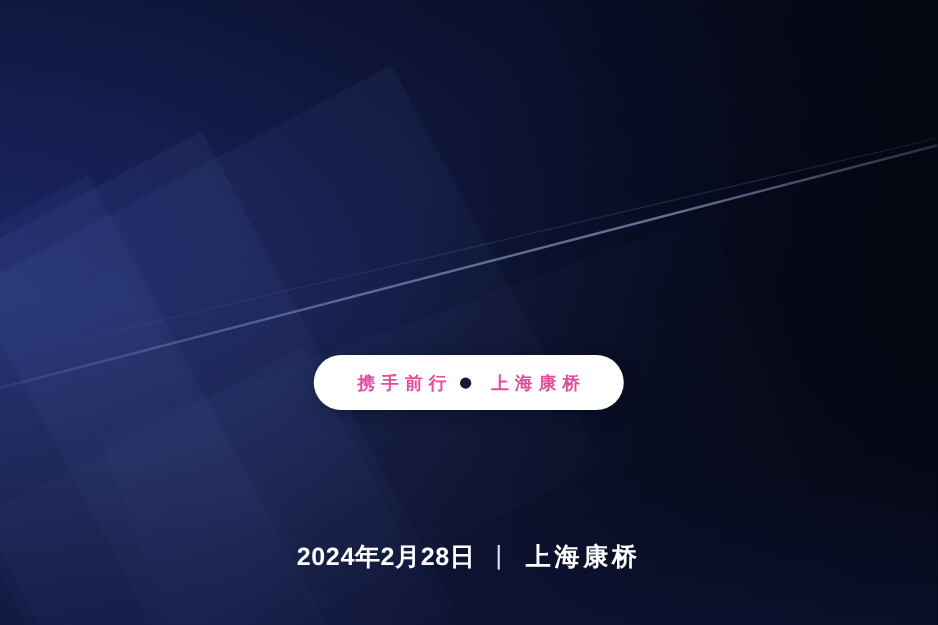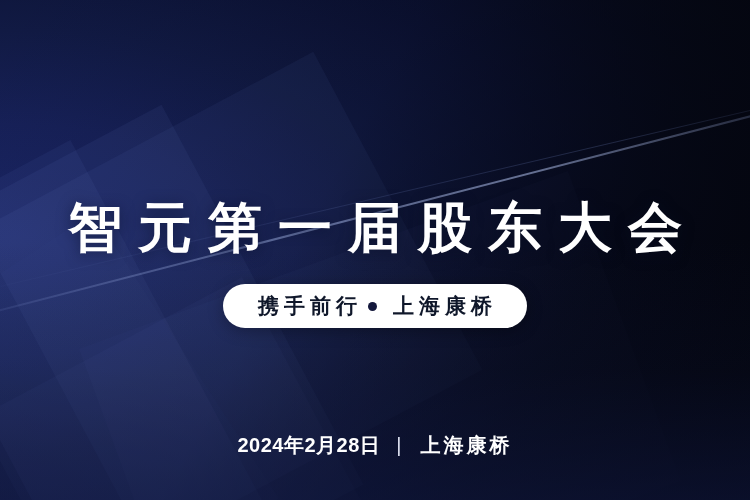--- a/index.html
+++ b/index.html
@@ -177,22 +177,22 @@
     padding: 0 30px;
     border-radius: 22px;
     background: #ffffff;
     display: flex;
     align-items: center;
     justify-content: center;
     gap: 0;
     box-shadow: 0 3px 16px rgba(0,0,0,0.30);
   }
   .pill-text {
-    color: #0f172a;
-    font-size: 21px;
+    color: #ec4899;
+    font-size: 14px;
     font-weight: 700;
     letter-spacing: 5px;
     text-indent: 5px;
     line-height: 44px;
     white-space: nowrap;
   }
   .pill-dot {
     width: 9px;
     height: 9px;
     border-radius: 50%;
@@ -244,21 +244,20 @@
   <div class="plate plate-f"></div>
 
   <div class="bg-darken-tr"></div>
   <div class="bg-bottom-lift"></div>
 
   <div class="streak-2"></div>
   <div class="streak"></div>
 
   <div class="content">
 
-    <div class="title">智元第一届股东大会</div>
 
     <div class="pill">
       <span class="pill-text">携手前行</span>
       <span class="pill-dot"></span>
       <span class="pill-text">上海康桥</span>
     </div>
 
     <div class="footer">
       <span class="footer-date">2024年2月28日</span>
       <span class="footer-sep">|</span>

